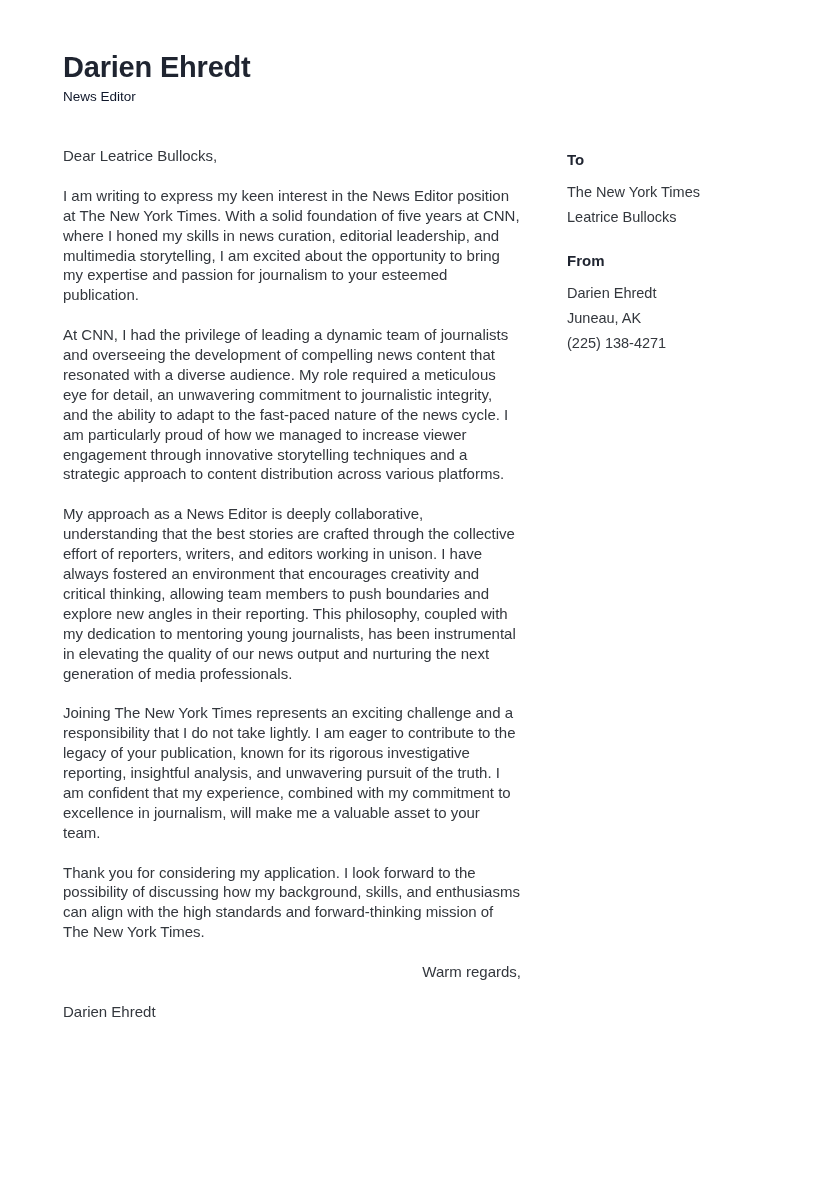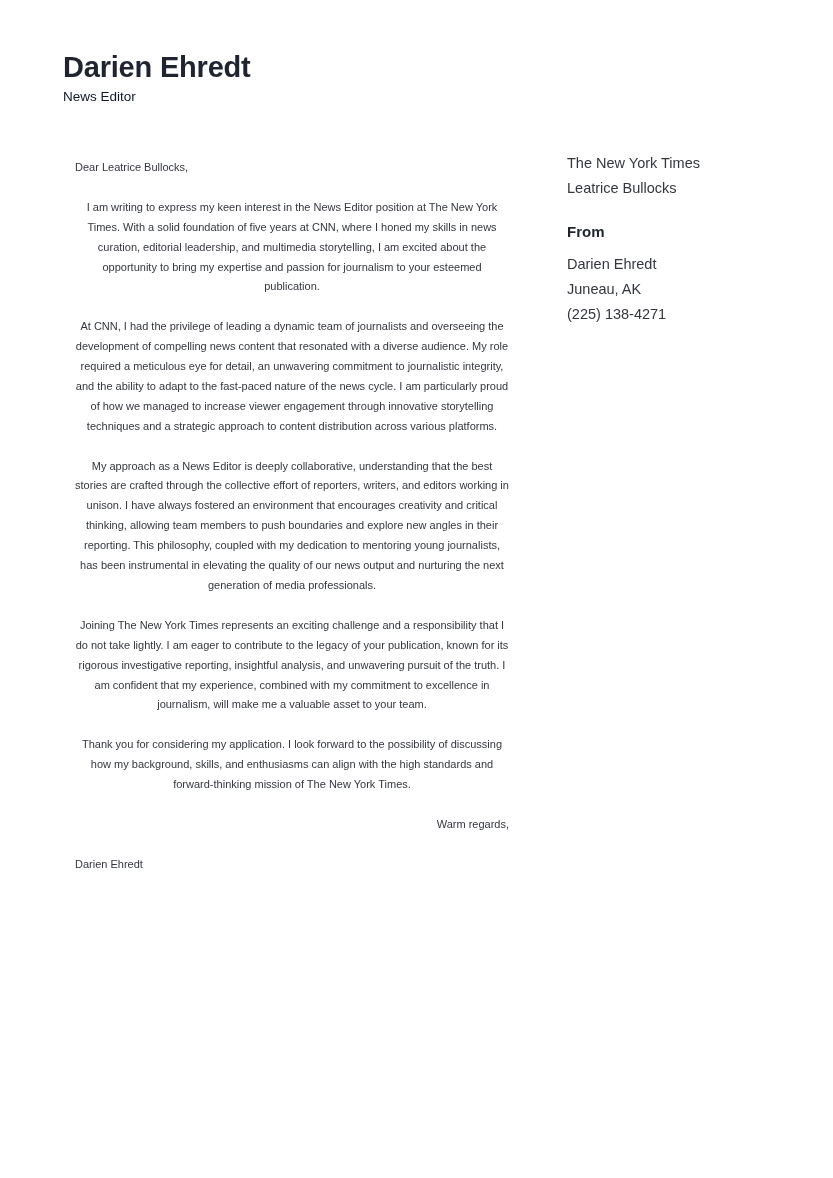--- a/index.html
+++ b/index.html
@@ -66,28 +66,28 @@
     left: 567px;
     top: 5px;
     width: 220px;
   }
 
   
   .salutation,
   .para,
   .closing,
   .signature {
-    font-size: 11px;
+    font-size: 15px;
     line-height: 19.9px;
     color: #33373d;
-    margin: 12px;
+    margin: 0;
     text-align: left;
   }
   .salutation { margin-bottom: 19.9px; }
-  .para { margin-bottom: 19.9px; text-align: center; }
+  .para { margin-bottom: 19.9px; }
   .para:last-of-type { margin-bottom: 19.9px; }
   .closing { margin-bottom: 19.9px; text-align: right; }
   .signature { margin-bottom: 0; }
 
   
   .side-block { margin-bottom: 22px; }
   .side-heading {
     font-size: 15px;
     font-weight: bold;
     color: #1f2430;
@@ -130,20 +130,21 @@
       <p class="para">My approach as a News Editor is deeply collaborative, understanding that the best stories are crafted through the collective effort of reporters, writers, and editors working in unison. I have always fostered an environment that encourages creativity and critical thinking, allowing team members to push boundaries and explore new angles in their reporting. This philosophy, coupled with my dedication to mentoring young journalists, has been instrumental in elevating the quality of our news output and nurturing the next generation of media professionals.</p>
       <p class="para">Joining The New York Times represents an exciting challenge and a responsibility that I do not take lightly. I am eager to contribute to the legacy of your publication, known for its rigorous investigative reporting, insightful analysis, and unwavering pursuit of the truth. I am confident that my experience, combined with my commitment to excellence in journalism, will make me a valuable asset to your team.</p>
       <p class="para">Thank you for considering my application. I look forward to the possibility of discussing how my background, skills, and enthusiasms can align with the high standards and forward-thinking mission of The New York Times.</p>
       <p class="closing">Warm regards,</p>
       <p class="signature">Darien Ehredt</p>
     </div>
 
     <div class="side-col">
 
       <div class="side-block">
+        <p class="side-heading">To</p>
         <p class="side-line">The New York Times</p>
         <p class="side-line">Leatrice Bullocks</p>
       </div>
 
       <div class="side-block">
         <p class="side-heading">From</p>
         <p class="side-line">Darien Ehredt</p>
         <p class="side-line">Juneau, AK</p>
         <p class="side-line">(225) 138-4271</p>
       </div>

